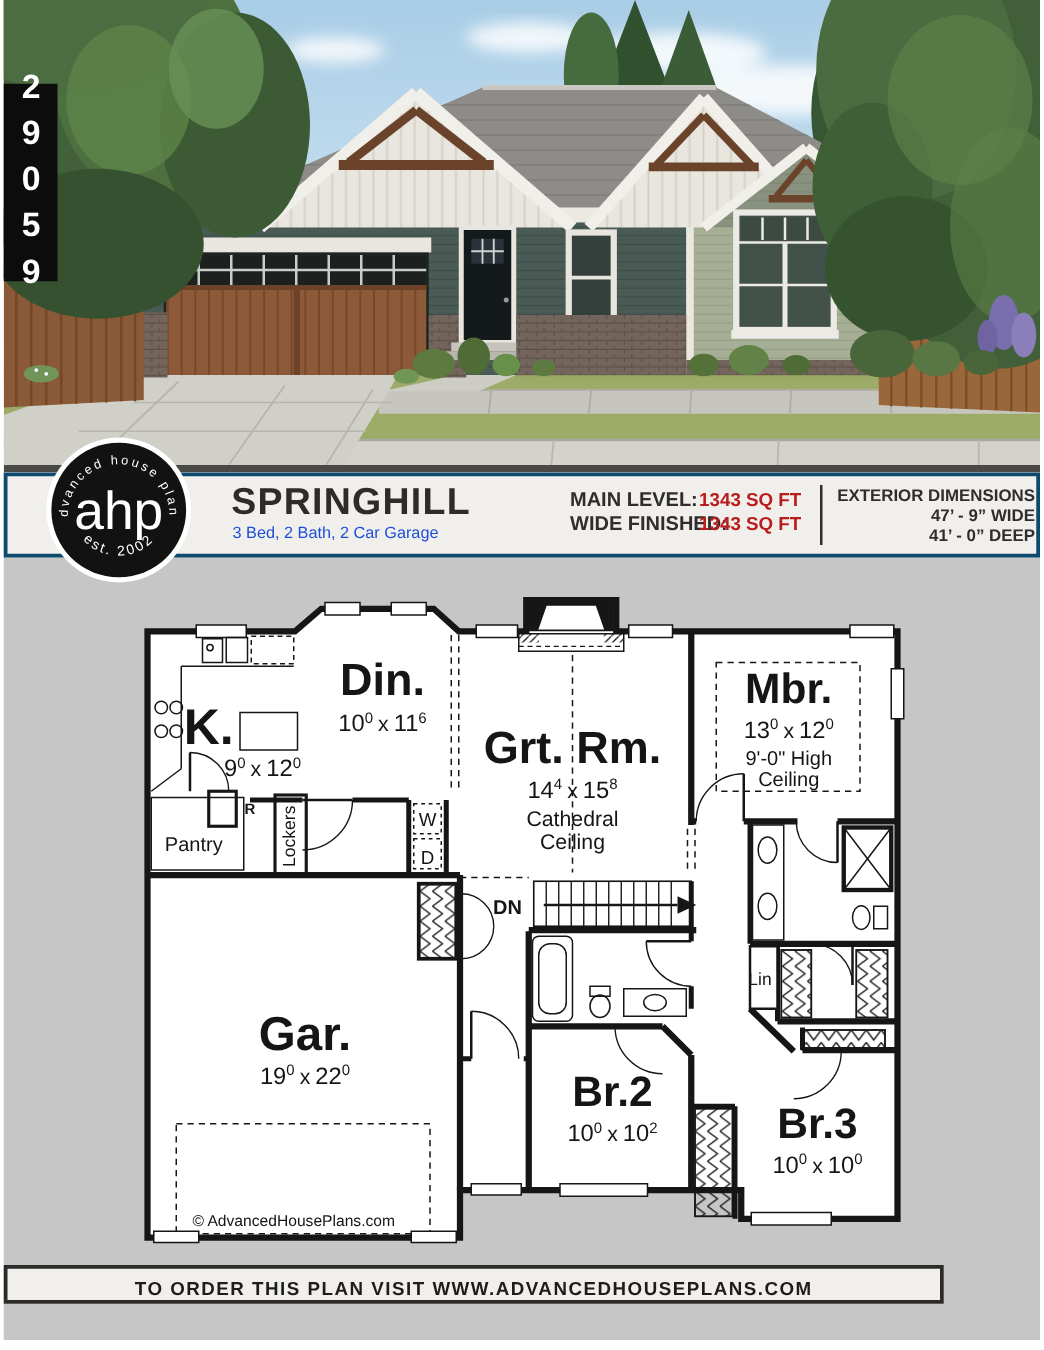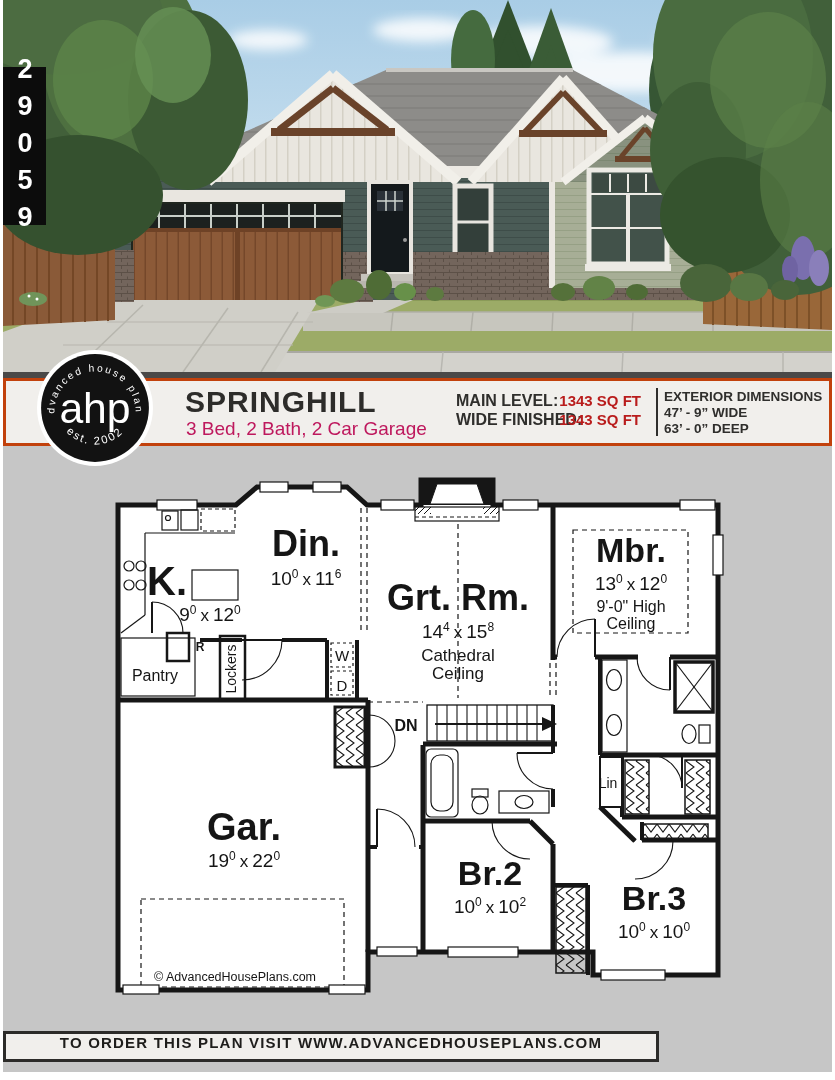--- a/index.html
+++ b/index.html
@@ -5,37 +5,37 @@
   html,body { margin:0; padding:0; background:#ffffff; }
   .page { position:relative; width:835px; height:1080px; background:#ffffff; overflow:hidden;
           font-family:"Liberation Sans", sans-serif; }
   .photo { position:absolute; left:3px; top:0; width:829px; height:378px; }
   .plan-tag { position:absolute; left:3px; top:67px; width:43px; height:158px; background:#0c0c0c;
               color:#fff; display:flex; align-items:center; justify-content:center;
               writing-mode:vertical-rl; text-orientation:upright;
               font-size:27px; font-weight:bold; letter-spacing:7px; }
   .gray { position:absolute; left:3px; top:378px; width:829px; height:694px; background:#c6c6c6; }
   .header-bar { position:absolute; left:3px; top:378px; width:829px; height:68px;
-                background:#f1efec; border:3px solid #c2410c; box-sizing:border-box; }
+                background:#f1efec; border:3px solid #0c4a6e; box-sizing:border-box; }
   .hb-title { position:absolute; left:179px; top:4px; font-size:30px; font-weight:800;
               letter-spacing:1px; color:#2d2c2a; }
-  .hb-sub   { position:absolute; left:180px; top:37px; font-size:19px; color:#be185d; }
+  .hb-sub   { position:absolute; left:180px; top:37px; font-size:13px; color:#1d4ed8; }
   .stat-label { position:absolute; left:450px; font-size:16px; font-weight:600; color:#2f2e2c; }
   .stat-value { position:absolute; left:545px; width:90px; text-align:right; font-size:15px;
                 font-weight:600; color:#b91c1c; }
   .row1 { top:11px; } .row2 { top:30px; }
   .divider { position:absolute; left:650px; top:7px; width:2px; height:48px; background:#2f2e2c; }
-  .dims { position:absolute; left:658px; top:8px; width:164px; text-align:left;
+  .dims { position:absolute; left:658px; top:8px; width:164px; text-align:right;
           font-size:13.5px; font-weight:600; color:#2f2e2c; line-height:16px; }
   .logo { position:absolute; left:35px; top:348px; width:120px; height:120px; }
   .plan-svg { position:absolute; left:105px; top:473px; width:625px; height:540px; }
   .plan-svg text { font-family:"Liberation Sans", sans-serif; fill:#151515; }
-  .footer-bar { position:absolute; left:3px; top:1012px; width:656px; height:31px;
+  .footer-bar { position:absolute; left:3px; top:1012px; width:752px; height:31px;
                 background:#f1efec; border:3px solid #2c2b29; box-sizing:border-box;
-                display:flex; align-items:flex-start; justify-content:center;margin-top:19px; }
+                display:flex; align-items:flex-end; justify-content:center; }
   .footer-text { font-size:15px; font-weight:bold; letter-spacing:1.2px; color:#1e1d1b; }
 </style>
 </head>
 <body>
 
 <div class="page">
 
   <svg class="photo" viewBox="0 0 829 378">
     <defs>
       <linearGradient id="sky" x1="0" y1="0" x2="0" y2="1">
@@ -307,21 +307,21 @@
     <div class="hb-title">SPRINGHILL</div>
     <div class="hb-sub">3 Bed, 2 Bath, 2 Car Garage</div>
     <div class="stat-label row1">MAIN LEVEL:</div>
     <div class="stat-value row1">1343 SQ FT</div>
     <div class="stat-label row2">WIDE FINISHED:</div>
     <div class="stat-value row2">1343 SQ FT</div>
     <div class="divider"></div>
     <div class="dims">
       <div>EXTERIOR DIMENSIONS</div>
       <div>47’ - 9” WIDE</div>
-      <div>63’ - 0” DEEP</div>
+      <div>41’ - 0” DEEP</div>
     </div>
   </div>
 
   <svg class="logo" viewBox="0 0 118 118">
     <circle cx="59" cy="59" r="57" fill="#ffffff"></circle>
     <circle cx="59" cy="59" r="53" fill="#121212"></circle>
     <defs>
       <path id="arcTop" d="M 19 63 A 40 40 0 1 1 99 63" fill="none"></path>
       <path id="arcBot" d="M 23 70 A 38.5 38.5 0 0 0 95 70" fill="none"></path>
     </defs>

